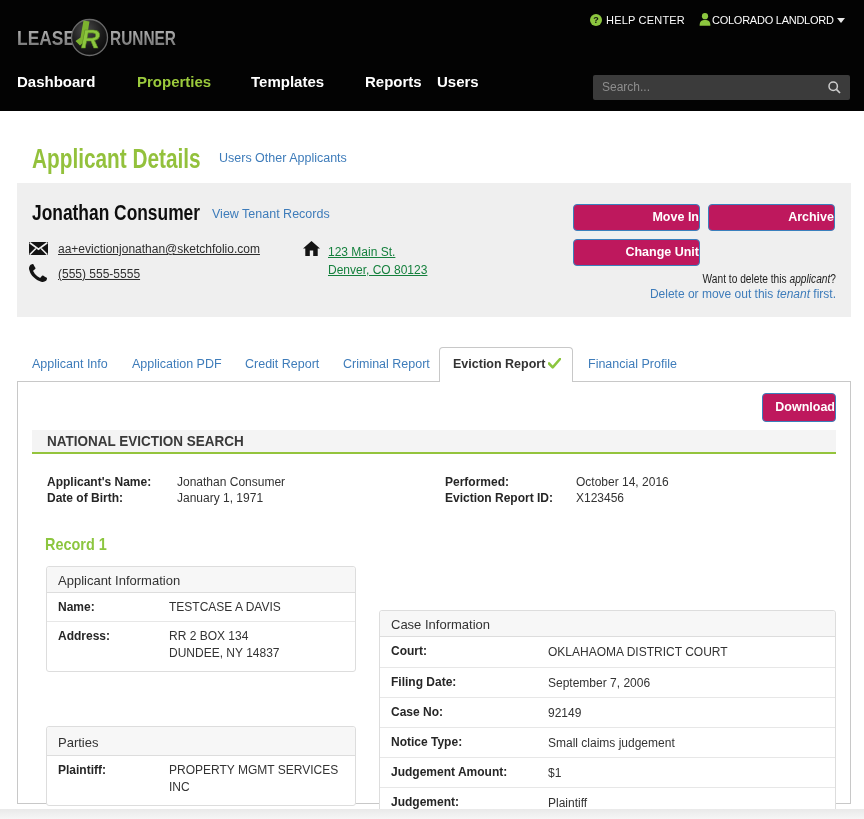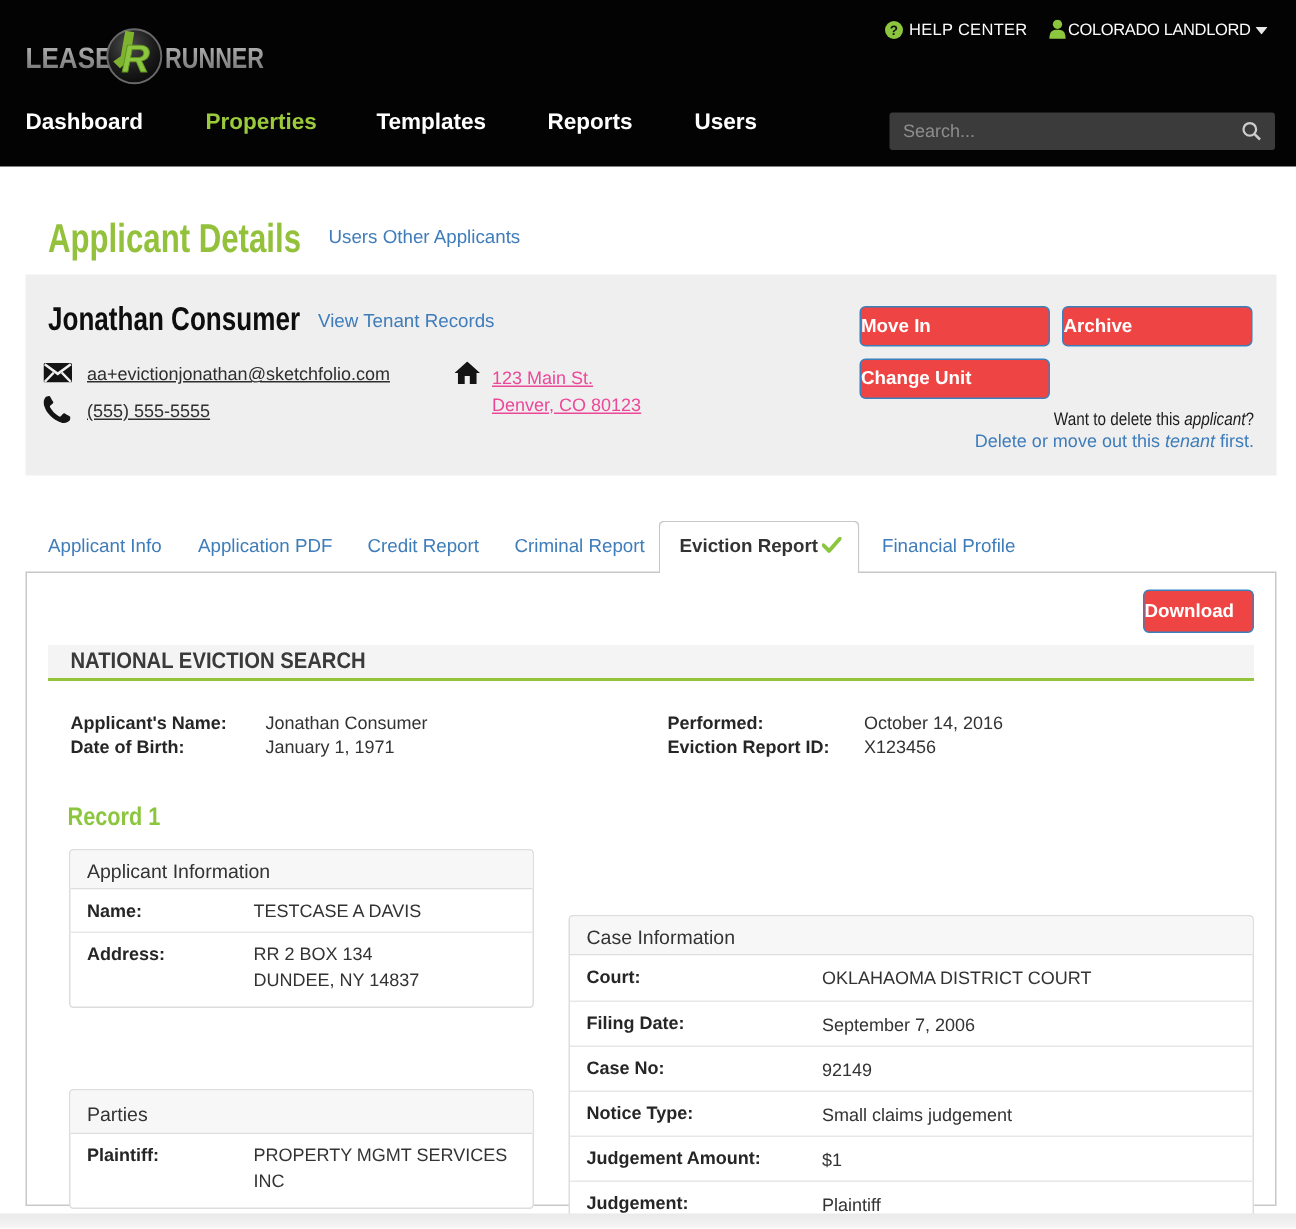--- a/index.html
+++ b/index.html
@@ -5,21 +5,21 @@
 * { margin:0; padding:0; box-sizing:border-box; }
 html,body { font-family:"Liberation Sans", sans-serif; background:#fff; }
 body { position:relative; width:864px; height:819px; overflow:hidden; }
 .abs { position:absolute; }
 a { text-decoration:none; }
 .blue { color:#3e7cba; }
 .hdr { position:absolute; left:0; top:0; width:864px; height:111px; background:#030303; }
 .nav a { position:absolute; font-size:15px; font-weight:bold; color:#fff; line-height:15px; }
 .searchbox { position:absolute; left:593px; top:75px; width:257px; height:25px; background:#3b3b3b; border-radius:2px; }
 .searchbox .ph { position:absolute; left:9px; top:6px; font-size:12px; color:#8d8d8d; line-height:12px; }
-.btn { position:absolute; background:#ef4444; border:1px solid #3a80bd; border-radius:4px; color:#fff; font-weight:bold; font-size:12.5px; text-align:left; }
+.btn { position:absolute; background:#be185d; border:1px solid #3a80bd; border-radius:4px; color:#fff; font-weight:bold; font-size:12.5px; text-align:right; }
 .tab { position:absolute; font-size:12.5px; color:#3e7cba; line-height:13px; }
 .lbl { position:absolute; font-size:12px; font-weight:bold; color:#262626; line-height:12px; }
 .val { position:absolute; font-size:12px; color:#333; line-height:12px; }
 .ibox { position:absolute; border:1px solid #ddd; border-radius:3px; background:#fff; }
 .ibox .ihdr { background:#f7f7f7; border-bottom:1px solid #ddd; border-radius:3px 3px 0 0; font-size:13px; color:#333; padding:6px 0 0 11px; }
 .irow { position:relative; border-bottom:1px solid #e7e7e7; }
 .irow b { position:absolute; left:11px; top:8px; font-size:12px; color:#262626; line-height:13px; }
 .irow .v { position:absolute; font-size:12px; color:#333; line-height:16.5px; }
 </style>
 </head>
@@ -55,21 +55,21 @@
     </svg>
   <span class="abs" style="left:712px; top:14px; color:#fdfdfd; font-size:11px; letter-spacing:-0.25px; line-height:12px; white-space:nowrap;">COLORADO LANDLORD</span>
   <svg class="abs" style="left:837px; top:18px;" width="8" height="5" viewBox="0 0 8 5">
       <path d="M0,0 L8,0 L4,5 Z" fill="#e8e8e8"></path>
     </svg>
   <div class="nav">
     <a href="#" style="left:17px; top:74px;">Dashboard</a>
     <a href="#" style="left:137px; top:74px; color:#9bca3c;">Properties</a>
     <a href="#" style="left:251px; top:74px;">Templates</a>
     <a href="#" style="left:365px; top:74px;">Reports</a>
-    <a href="#" style="left:463px; top:74px;">Users</a>
+    <a href="#" style="left:437px; top:74px;">Users</a>
   </div>
   <div class="searchbox">
     <span class="ph">Search...</span>
     <svg class="abs" style="right:9px; top:6px;" width="13" height="13" viewBox="0 0 13 13">
         <circle cx="5.2" cy="5.2" r="4.2" fill="none" stroke="#cdcdcd" stroke-width="1.5"></circle>
         <line x1="8.4" y1="8.4" x2="12" y2="12" stroke="#cdcdcd" stroke-width="1.7"></line>
       </svg>
   </div>
 </div>
 
@@ -86,21 +86,21 @@
     <path d="M0.8,12.6 L6.8,6.4 M18.2,12.6 L12.2,6.4" stroke="#efefef" stroke-width="1.5" fill="none"></path>
   </svg>
 <a class="abs" href="#" style="left:58px; top:243px; font-size:12px; color:#2e2e2e; line-height:13px; text-decoration:underline;">aa+evictionjonathan@sketchfolio.com</a>
 <svg class="abs" style="left:29px; top:264px;" width="18" height="18" viewBox="0 0 1408 1408">
     <path fill="#141414" d="M1408 1112q0 27-10 70.5t-21 68.5q-21 50-122 106-94 51-186 51-27 0-52.5-3.5t-57.5-12.5-47.5-14.5-55.5-20.5-49-18q-98-35-175-83-127-79-264-216t-216-264q-48-77-83-175-3-9-18-49t-20.5-55.5-14.5-47.5-12.5-57.5-3.5-52.5q0-92 51-186 56-101 106-122 25-11 68.5-21t70.5-10q14 0 21 3 18 6 53 76 11 19 30 54t35 63.5 31 53.5q3 4 17.5 25t21.5 35.5 7 28.5q0 20-28.5 50t-62 55-62 53-28.5 46q0 9 5 22.5t8.5 20.5 14 24 11.5 19q76 137 174 235t235 174q2 1 19 11.5t24 14 20.5 8.5 22.5 5q18 0 46-28.5t53-62 55-62 50-28.5q14 0 28.5 7t35.5 21.5 25 17.5q26 15 53.5 31t63.5 35 54 30q70 35 76 53 3 7 3 21z"></path>
   </svg>
 <a class="abs" href="#" style="left:58px; top:268px; font-size:12px; color:#2e2e2e; line-height:13px; text-decoration:underline;">(555) 555-5555</a>
 <svg class="abs" style="left:303px; top:241px;" width="17" height="15" viewBox="0 0 17 15">
     <path fill="#141414" d="M8.5,0 L17,7.6 L14.7,7.6 L14.7,15 L10.2,15 L10.2,9.6 L6.8,9.6 L6.8,15 L2.3,15 L2.3,7.6 L0,7.6 Z"></path>
   </svg>
-<a class="abs" href="#" style="left:328px; top:243px; font-size:12px; color:#ec4899; line-height:18px; text-decoration:underline;">123 Main St.<br>Denver, CO 80123</a>
+<a class="abs" href="#" style="left:328px; top:243px; font-size:12px; color:#15803d; line-height:18px; text-decoration:underline;">123 Main St.<br>Denver, CO 80123</a>
 
 <div class="btn" style="left:573px; top:204px; width:127px; height:27px; line-height:25px;">Move In</div>
 <div class="btn" style="left:708px; top:204px; width:127px; height:27px; line-height:25px;">Archive</div>
 <div class="btn" style="left:573px; top:239px; width:127px; height:27px; line-height:25px;">Change Unit</div>
 <div class="abs" style="right:28px; top:272px; font-size:12px; color:#1c1c1c; line-height:14px; transform:scaleX(0.85); transform-origin:100% 0;">Want to delete this <i>applicant</i>?</div>
 <div class="abs blue" style="right:28px; top:287px; font-size:12px; line-height:14px;">Delete or move out this <i>tenant</i> first.</div>
 
 <a class="tab" href="#" style="left:32px; top:358px;">Applicant Info</a>
 <a class="tab" href="#" style="left:132px; top:358px;">Application PDF</a>
 <a class="tab" href="#" style="left:245px; top:358px;">Credit Report</a>

